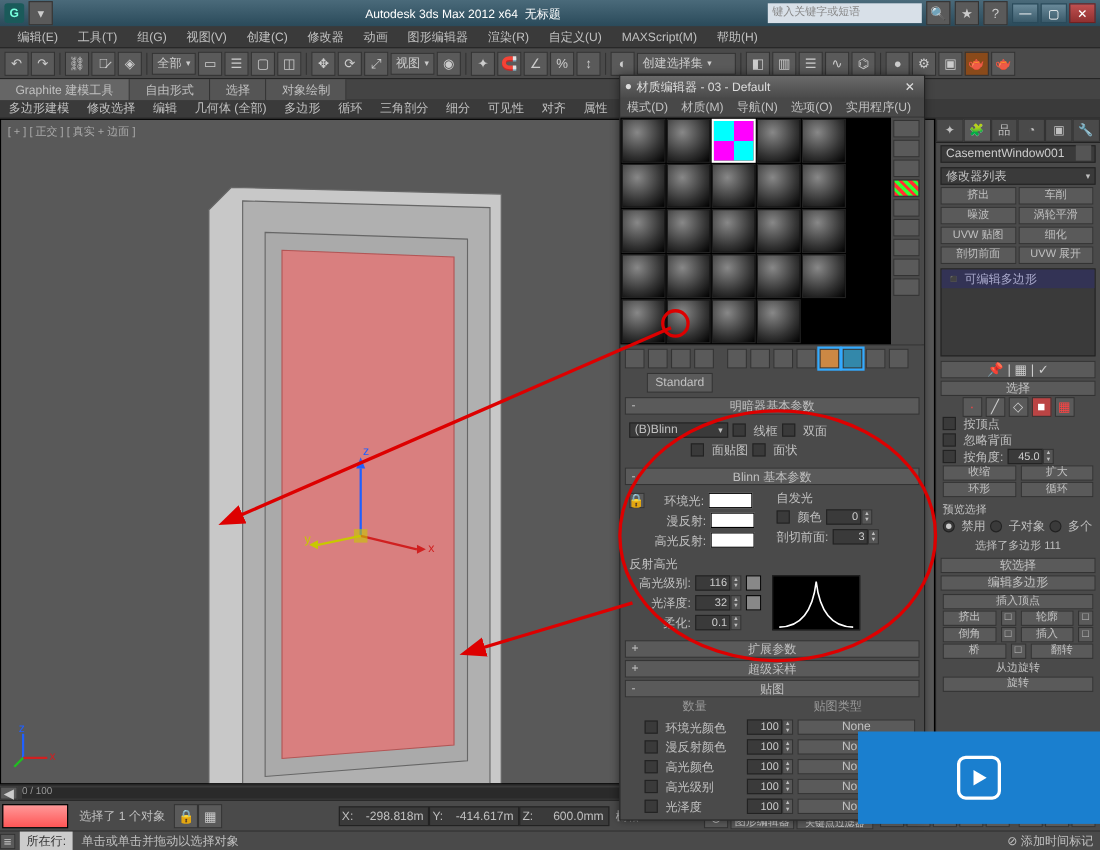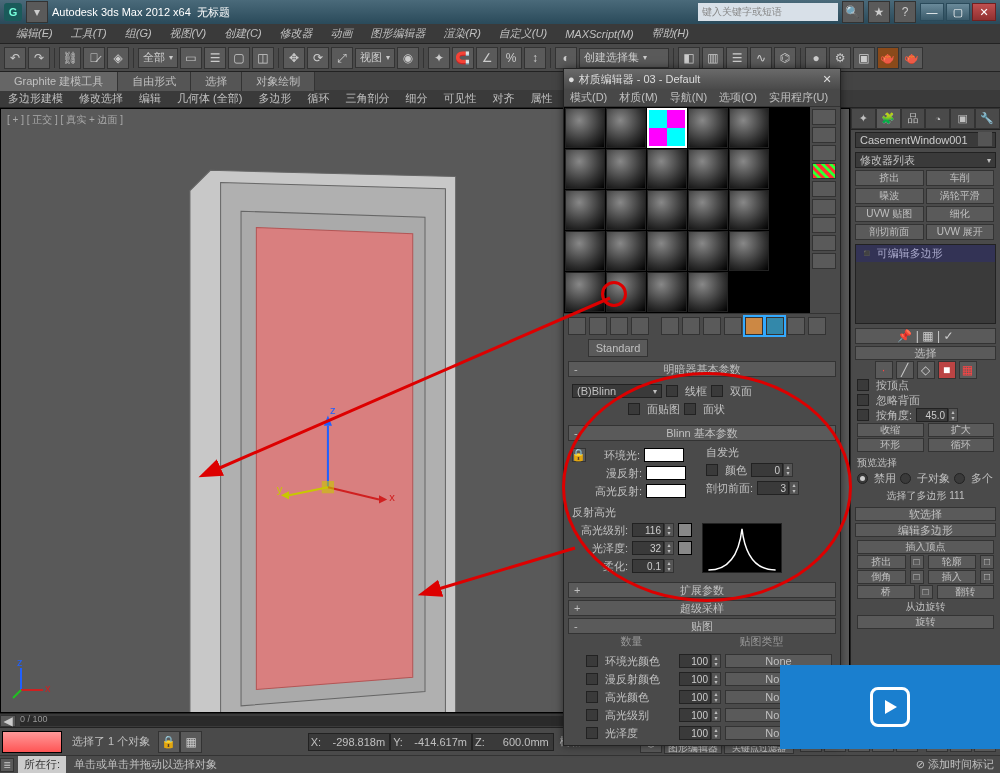--- a/index.html
+++ b/index.html
@@ -1,29 +1,29 @@
 <!DOCTYPE html>
 <html><head>
 <meta charset="utf-8">
 <style>
 * { margin: 0; padding: 0; box-sizing: border-box; font-family: "Microsoft YaHei", Arial, sans-serif; font-size: 11px; user-select: none; }
 body { background: #3a3a3a; color: #c0c0c0; width: 1000px; height: 773px; overflow: hidden; position: relative; }
 
 
 .titlebar { background: linear-gradient(#4a6a7a, #2a4a5a); height: 24px; display: flex; align-items: center; padding: 0 4px; gap: 4px; color: #fff; }
 .titlebar .logo { width: 18px; height: 18px; background: #1a5a5a; border-radius: 3px; display:flex; align-items:center; justify-content:center; color:#7fd; font-weight:bold; }
-.titlebar .title { flex: 0 0 auto; }
+.titlebar .title { flex: 0 0 auto; margin-left: 280px; }
 .titlebar .spacer { flex: 1; }
 .titlebar .search { width: 140px; height: 18px; background: #d8e0e8; color:#888; padding: 0 4px; font-size:10px; line-height:18px; }
 .titlebar .win-btns { display: flex; gap: 2px; }
 .titlebar .win-btn { width: 24px; height: 18px; background: linear-gradient(#6a8a9a,#3a5a6a); display:flex; align-items:center; justify-content:center; border: 1px solid #2a4a5a; }
 .titlebar .win-btn.close { background: linear-gradient(#c05050,#903030); border-color:#702020; }
 
 
-.menubar { background: #3a3a3a; border-bottom: 1px solid #222; height: 20px; display: flex; align-items: center; padding: 0 8px; gap: 2px; font-style: italic; }
+.menubar { background: #3a3a3a; border-bottom: 1px solid #222; height: 20px; display: flex; align-items: center; padding: 0 8px; gap: 2px; }
 .menubar span { padding: 2px 8px; }
 
 
 .maintoolbar { background: #4a4a4a; border-bottom: 1px solid #222; height: 28px; display: flex; align-items: center; padding: 0 4px; gap: 2px; }
 .tb-btn { width: 22px; height: 22px; background: #5a5a5a; border: 1px solid #333; display:flex; align-items:center; justify-content:center; font-size:12px; color:#ccc; }
 .tb-sep { width: 1px; height: 20px; background: #333; margin: 0 2px; }
 .tb-dd { height: 20px; background: #5a5a5a; border: 1px solid #333; color:#ccc; padding: 0 4px; display:flex; align-items:center; gap:4px; }
 .tb-dd::after { content: "▾"; font-size:8px; }
 
 

